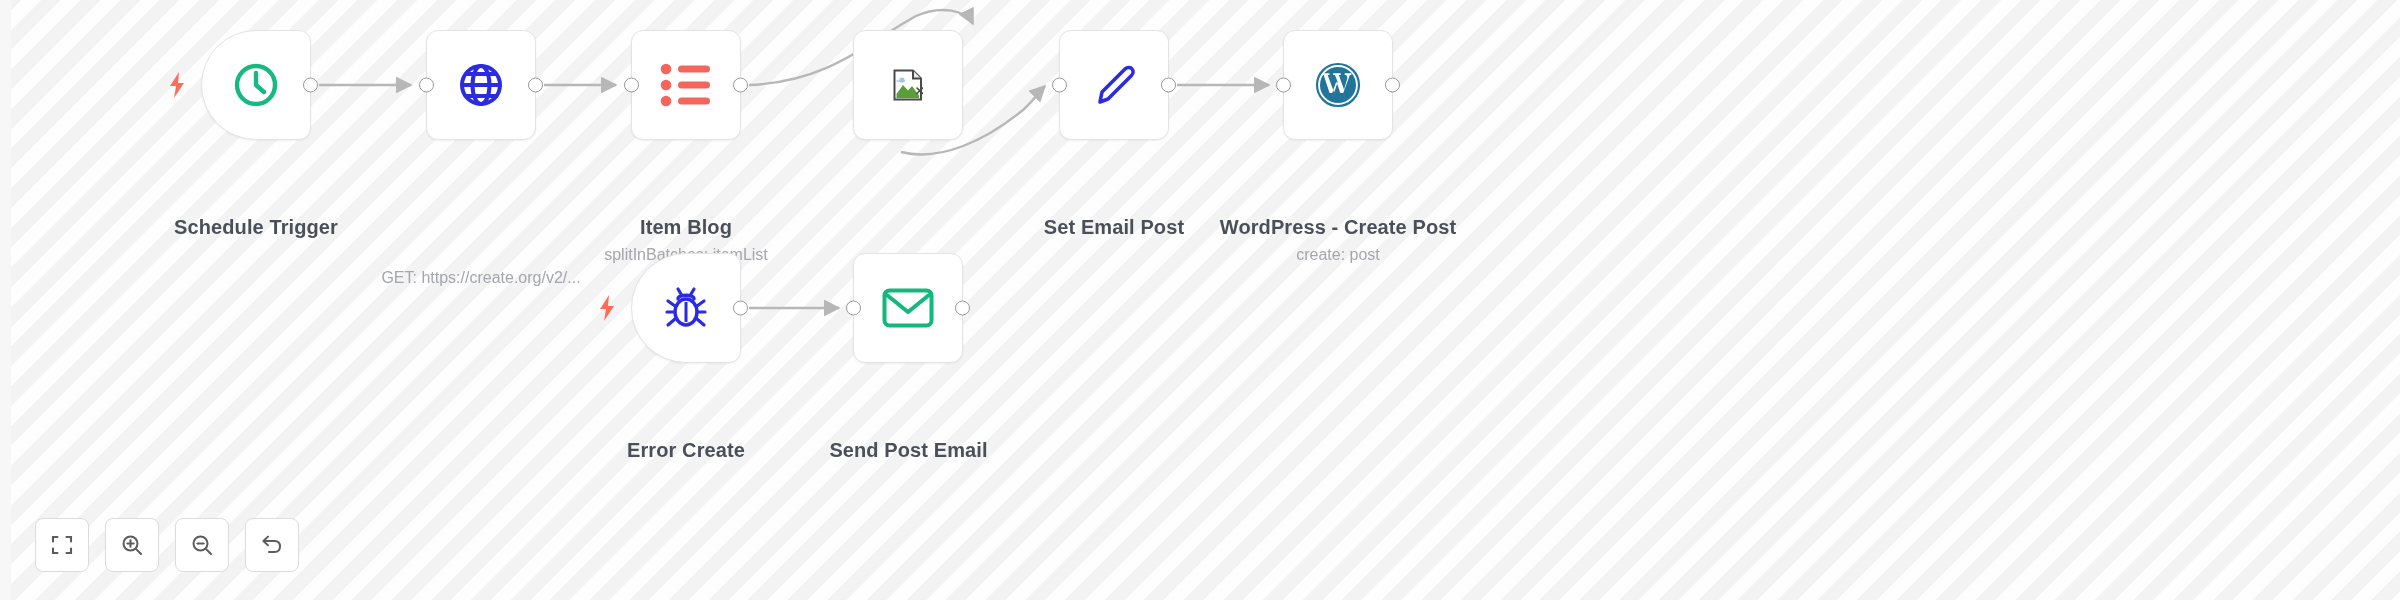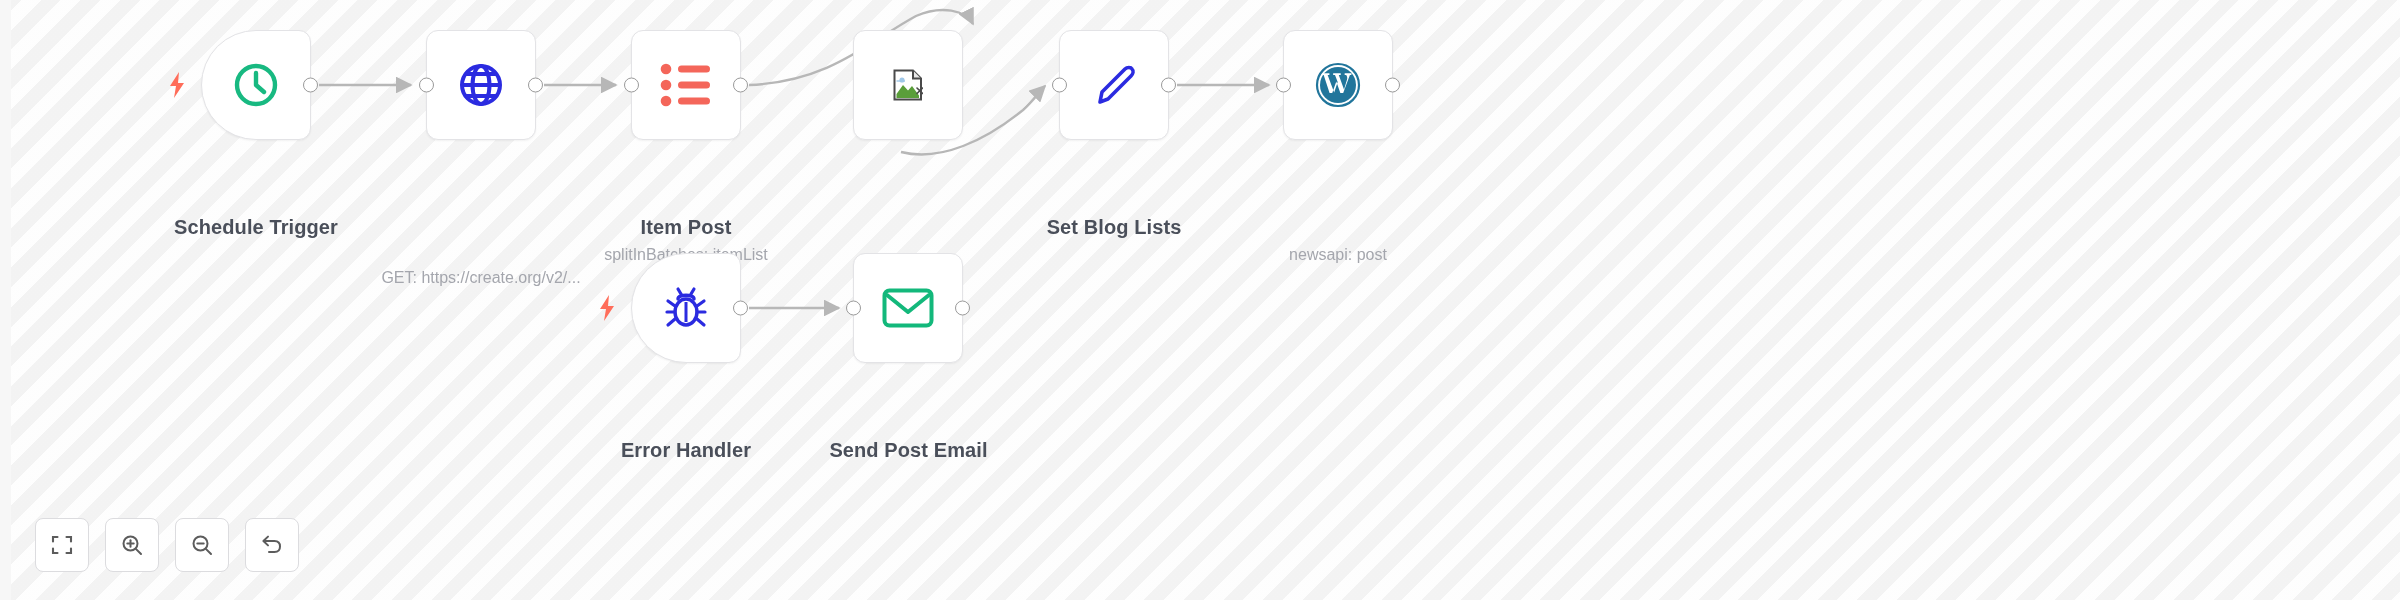--- a/index.html
+++ b/index.html
@@ -209,21 +209,21 @@
         <circle cx="6" cy="22" r="5.3" fill="#f4665a"></circle>
         <circle cx="6" cy="38" r="5.3" fill="#f4665a"></circle>
         <rect x="18" y="2.4" width="32" height="7" rx="3.5" fill="#f4665a"></rect>
         <rect x="18" y="18.4" width="32" height="7" rx="3.5" fill="#f4665a"></rect>
         <rect x="18" y="34.4" width="32" height="7" rx="3.5" fill="#f4665a"></rect>
       </svg>
     </span>
     <span class="endpoint in"></span>
     <span class="endpoint out"></span>
   </div>
-  <div class="node-label" style="left:575px; top:215px; width:200px;">Item Post</div>
+  <div class="node-label" style="left:575px; top:215px; width:200px;">Item Blog</div>
   <div class="node-sub" style="left:545px; top:245px; width:260px;">splitInBatches: itemList</div>
 
   <div class="node" style="left:842px; top:30px;">
     <span class="node-icon">
       <svg width="30" height="32" viewBox="0 0 30 32">
         <path d="M1.5 1.5 H20 L28 9.5 V30.5 H1.5 Z" fill="#ffffff" stroke="#4a4a4a" stroke-width="2"></path>
         <path d="M20 1.5 V9.5 H28" fill="#e8e8e8" stroke="#4a4a4a" stroke-width="2"></path>
         <path d="M3.5 25 L10 16 L15 21.5 L19 17 L26 26.5 L26 29 L3.5 29 Z" fill="#5a9e3a"></path>
         <circle cx="9" cy="11" r="2.6" fill="#9fc7e8"></circle>
         <path d="M3.5 12 L12 12" stroke="#9fc7e8" stroke-width="1.4"></path>
@@ -234,34 +234,35 @@
 
   <div class="node" style="left:1048px; top:30px;">
     <span class="node-icon">
       <svg width="52" height="52" viewBox="0 0 52 52">
         <path d="M12 43 L14 33 L37 10 C39 8, 43 8, 44 10 C46 12, 45 15, 43 17 L20 40 Z" fill="none" stroke="#2b2be0" stroke-width="3.6" stroke-linejoin="round"></path>
       </svg>
     </span>
     <span class="endpoint in"></span>
     <span class="endpoint out"></span>
   </div>
-  <div class="node-label" style="left:1003px; top:215px; width:200px;">Set Blog Lists</div>
+  <div class="node-label" style="left:1003px; top:215px; width:200px;">Set Email Post</div>
 
   <div class="node" style="left:1272px; top:30px;">
     <span class="node-icon">
       <svg width="52" height="52" viewBox="0 0 52 52">
         <circle cx="26" cy="26" r="21" fill="none" stroke="#21759b" stroke-width="2.2"></circle>
         <circle cx="26" cy="26" r="18" fill="#21759b"></circle>
         <path d="M13.2 19.5 L20.3 38.5 L24.1 27.3 L21.2 19.5 L19.2 19.5 L19.2 17.6 L27.4 17.6 L27.4 19.5 L25.3 19.5 L31.0 35.2 L34.2 24.6 C34.9 22.2 34.3 20.8 33.4 19.5 L31.7 19.5 L31.7 17.6 L39.0 17.6 L39.0 19.5 L37.4 19.5 L30.1 39.2 L27.0 39.2 L22.6 26.6 L18.2 39.2 L15.3 39.2 L8.9 19.5 L7.2 19.5 L7.2 17.6 L15.1 17.6 L15.1 19.5 Z" fill="#ffffff" transform="translate(3.5,-2) scale(0.92)"></path>
       </svg>
     </span>
     <span class="endpoint in"></span>
     <span class="endpoint out"></span>
   </div>
-  <div class="node-sub" style="left:1207px; top:245px; width:240px;">newsapi: post</div>
+  <div class="node-label" style="left:1207px; top:215px; width:240px;">WordPress - Create Post</div>
+  <div class="node-sub" style="left:1207px; top:245px; width:240px;">create: post</div>
 
   <div class="bolt" style="left:585px; top:293px;">
     <svg width="20" height="28" viewBox="0 0 20 28">
       <path d="M12 1 L3 15 L9 15 L7 27 L17 12 L11 12 Z" fill="#ff6d5a"></path>
     </svg>
   </div>
   <div class="node trigger" style="left:620px; top:253px;">
     <span class="node-icon">
       <svg width="52" height="52" viewBox="0 0 52 52">
         <ellipse cx="26" cy="30" rx="11" ry="13" fill="none" stroke="#2b2be0" stroke-width="3.4"></ellipse>
@@ -272,21 +273,21 @@
         <line x1="15" y1="30" x2="7" y2="30" stroke="#2b2be0" stroke-width="3.2" stroke-linecap="round"></line>
         <line x1="37" y1="30" x2="45" y2="30" stroke="#2b2be0" stroke-width="3.2" stroke-linecap="round"></line>
         <line x1="15" y1="37" x2="8" y2="43" stroke="#2b2be0" stroke-width="3.2" stroke-linecap="round"></line>
         <line x1="37" y1="37" x2="44" y2="43" stroke="#2b2be0" stroke-width="3.2" stroke-linecap="round"></line>
         <line x1="21" y1="12" x2="18" y2="7" stroke="#2b2be0" stroke-width="3.2" stroke-linecap="round"></line>
         <line x1="31" y1="12" x2="34" y2="7" stroke="#2b2be0" stroke-width="3.2" stroke-linecap="round"></line>
       </svg>
     </span>
     <span class="endpoint out"></span>
   </div>
-  <div class="node-label" style="left:575px; top:438px; width:200px;">Error Handler</div>
+  <div class="node-label" style="left:575px; top:438px; width:200px;">Error Create</div>
 
   <div class="node" style="left:842px; top:253px;">
     <span class="node-icon">
       <svg width="52" height="42" viewBox="0 0 52 42">
         <rect x="2.5" y="3.5" width="47" height="35" rx="5" fill="none" stroke="#13b87b" stroke-width="4"></rect>
         <path d="M5 8 L26 25 L47 8" fill="none" stroke="#13b87b" stroke-width="4" stroke-linecap="round" stroke-linejoin="round"></path>
       </svg>
     </span>
     <span class="endpoint in"></span>
     <span class="endpoint out"></span>

